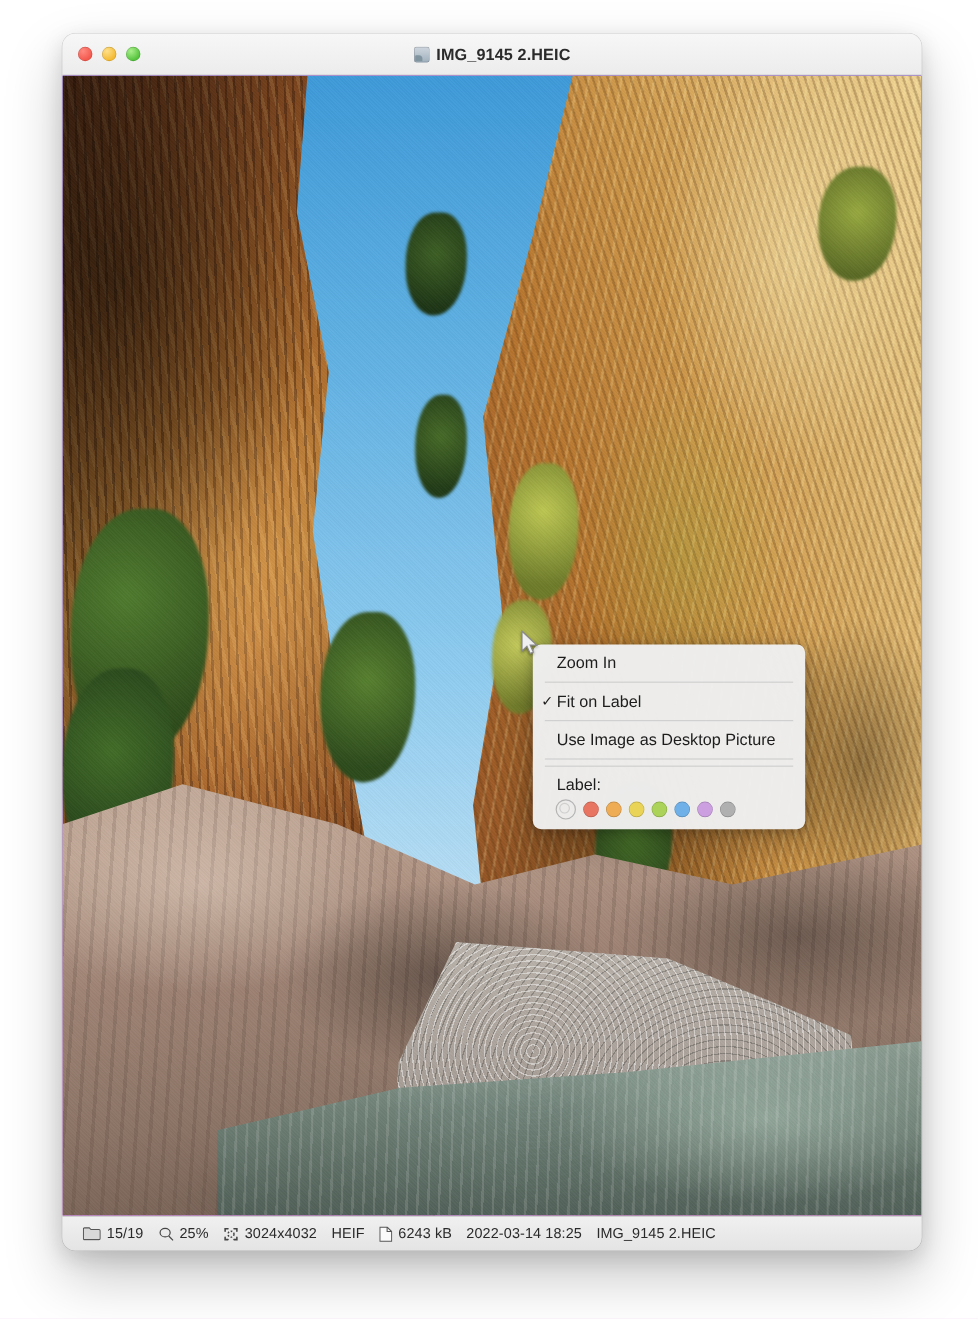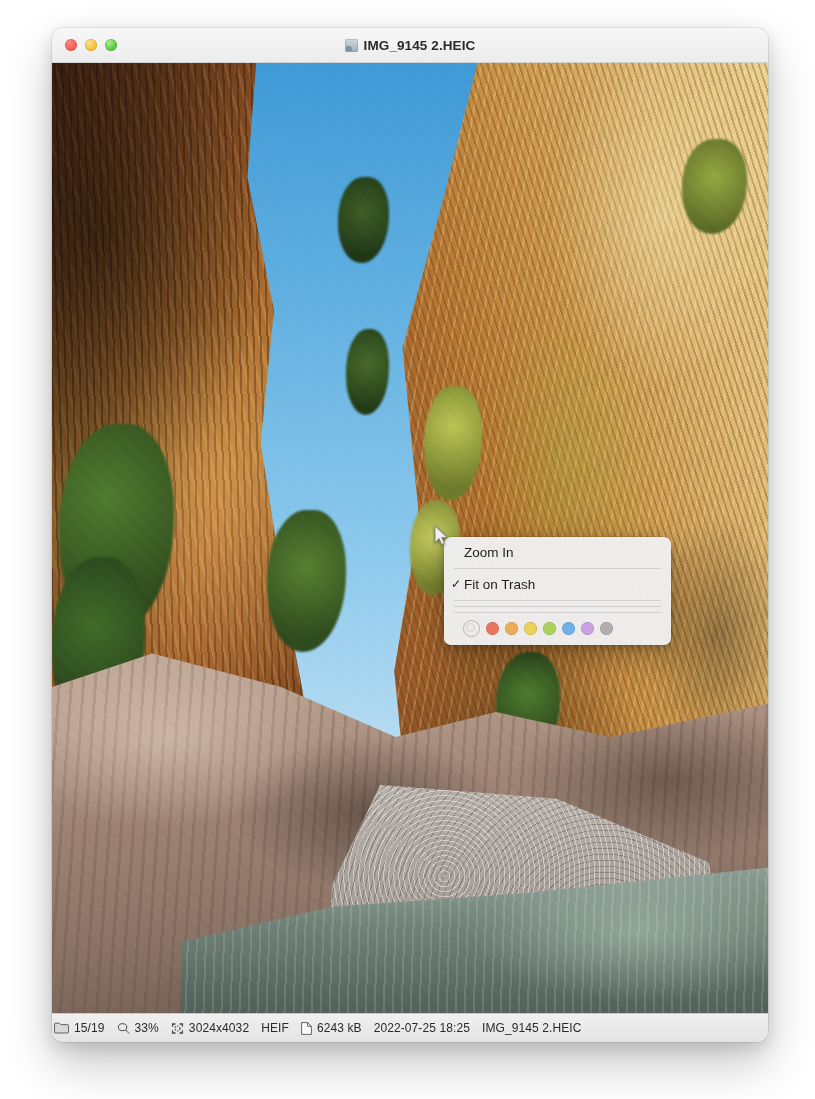--- a/index.html
+++ b/index.html
@@ -330,21 +330,21 @@
   }
 
   
   #statusbar {
     flex: 0 0 28px;
     height: 28px;
     background: linear-gradient(#f0f0f0, #e4e4e4);
     border-top: 0.5px solid #c9c9c9;
     display: flex;
     align-items: center;
-    padding-left: 2px;
+    padding-left: 17px;
     gap: 5px;
     font-size: 12px;
     color: #2a2a2a;
   }
   .sb-group {
     display:flex;
     align-items:center;
     gap: 5px;
     padding-right: 7px;
   }
@@ -398,31 +398,35 @@
     <div id="context-menu">
 
       <div class="menu-item">
         <span>Zoom In</span>
       </div>
 
       <div class="menu-sep"></div>
 
       <div class="menu-item">
         <span class="check">✓</span>
-        <span>Fit on Trash</span>
+        <span>Fit on Label</span>
       </div>
 
       <div class="menu-sep"></div>
 
+      <div class="menu-item">
+        <span>Use Image as Desktop Picture</span>
+      </div>
 
       <div class="menu-sep"></div>
 
 
       <div class="menu-sep"></div>
 
+      <div id="label-row-title">Label:</div>
       <div id="label-swatches">
         <div class="swatch none"></div>
         <div class="swatch" style="background:#e87561"></div>
         <div class="swatch" style="background:#eeac55"></div>
         <div class="swatch" style="background:#e9d457"></div>
         <div class="swatch" style="background:#acd359"></div>
         <div class="swatch" style="background:#6fb0e8"></div>
         <div class="swatch" style="background:#cca0e0"></div>
         <div class="swatch" style="background:#b0b0b0"></div>
       </div>
@@ -444,21 +448,21 @@
       <span class="sb-text">15/19</span>
     </div>
 
     <div class="sb-group">
       <span class="sb-icon">
         <svg width="13" height="13" viewBox="0 0 13 13">
           <ellipse cx="5.6" cy="5.2" rx="4.2" ry="3.5" fill="none" stroke="#444" stroke-width="1"></ellipse>
           <line x1="8.6" y1="8.0" x2="12.2" y2="11.6" stroke="#444" stroke-width="1"></line>
         </svg>
       </span>
-      <span class="sb-text">33%</span>
+      <span class="sb-text">25%</span>
     </div>
 
     <div class="sb-group">
       <span class="sb-icon">
         <svg width="13" height="13" viewBox="0 0 13 13">
           <g stroke="#444" stroke-width="1.3" stroke-linecap="round" fill="none">
             <path d="M1.6 4 V2 H4"></path>
               <path d="M9 2 H11.4 V4"></path>
             <path d="M11.4 9 V11 H9"></path>
               <path d="M4 11 H1.6 V9"></path>
@@ -477,21 +481,21 @@
       <span class="sb-icon">
         <svg width="11" height="13" viewBox="0 0 11 13">
           <path d="M0.6 0.6 H6.6 L10.4 4.3 V12.4 H0.6 Z" fill="#fbfbfb" stroke="#555" stroke-width="0.9"></path>
           <path d="M6.6 0.6 V4.3 H10.4" fill="none" stroke="#555" stroke-width="0.9"></path>
         </svg>
       </span>
       <span class="sb-text">6243 kB</span>
     </div>
 
     <div class="sb-group">
-      <span class="sb-text">2022-07-25 18:25</span>
+      <span class="sb-text">2022-03-14 18:25</span>
     </div>
 
     <div class="sb-group">
       <span class="sb-text">IMG_9145 2.HEIC</span>
     </div>
 
   </div>
 </div>
 
 </body></html>

